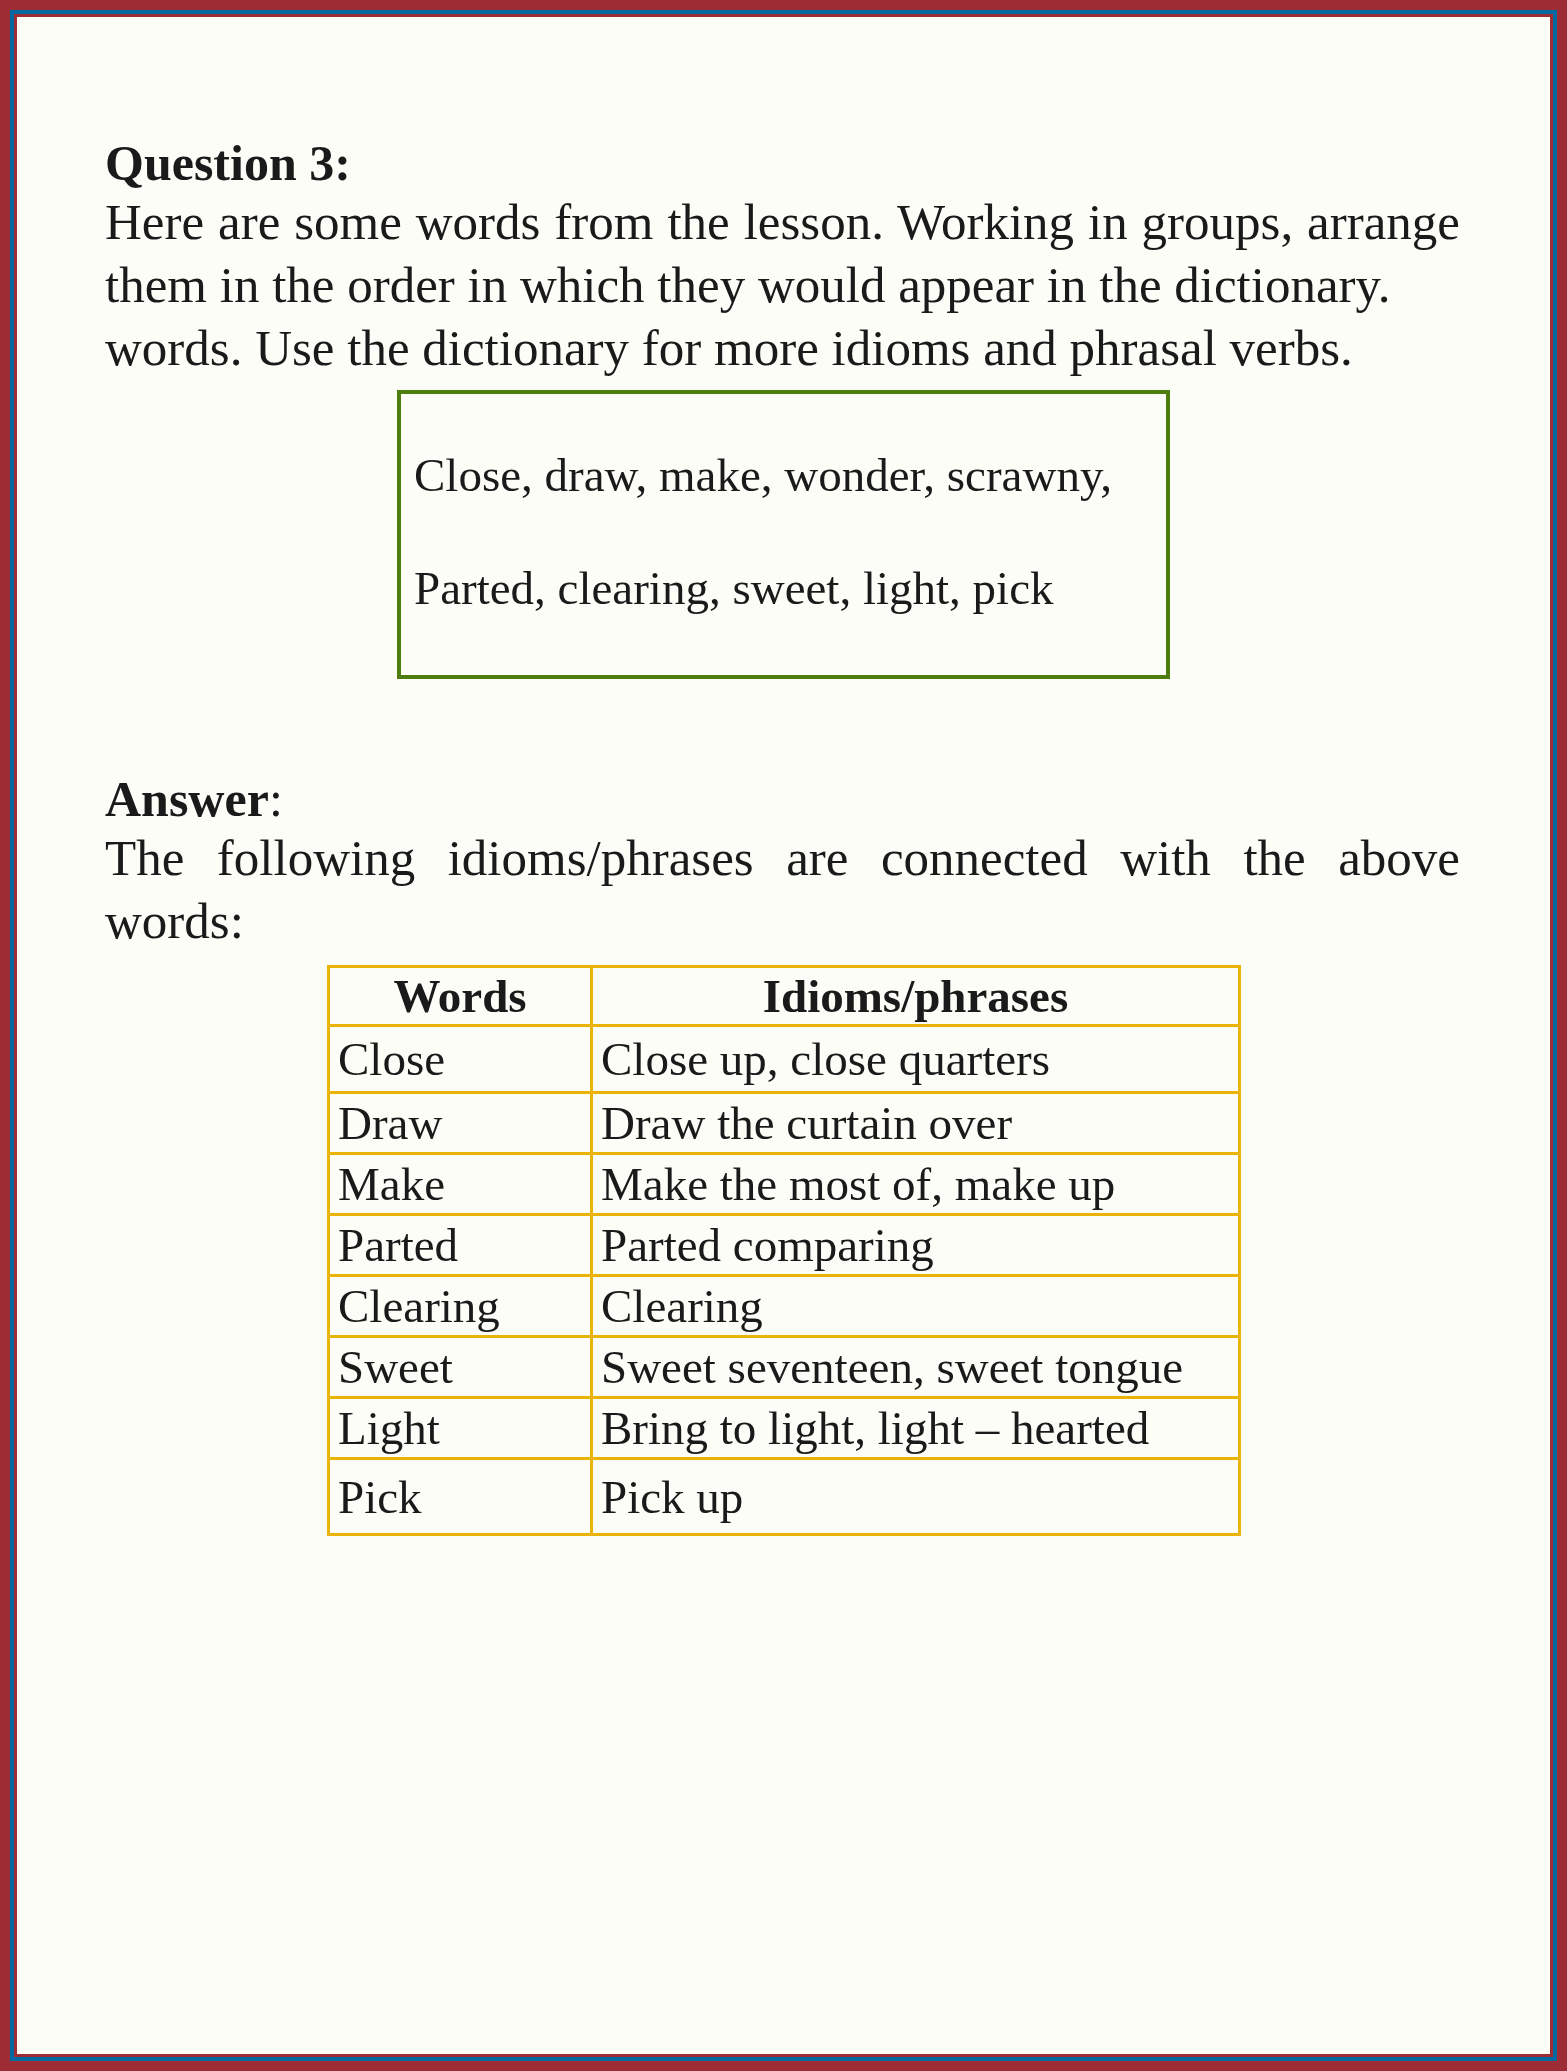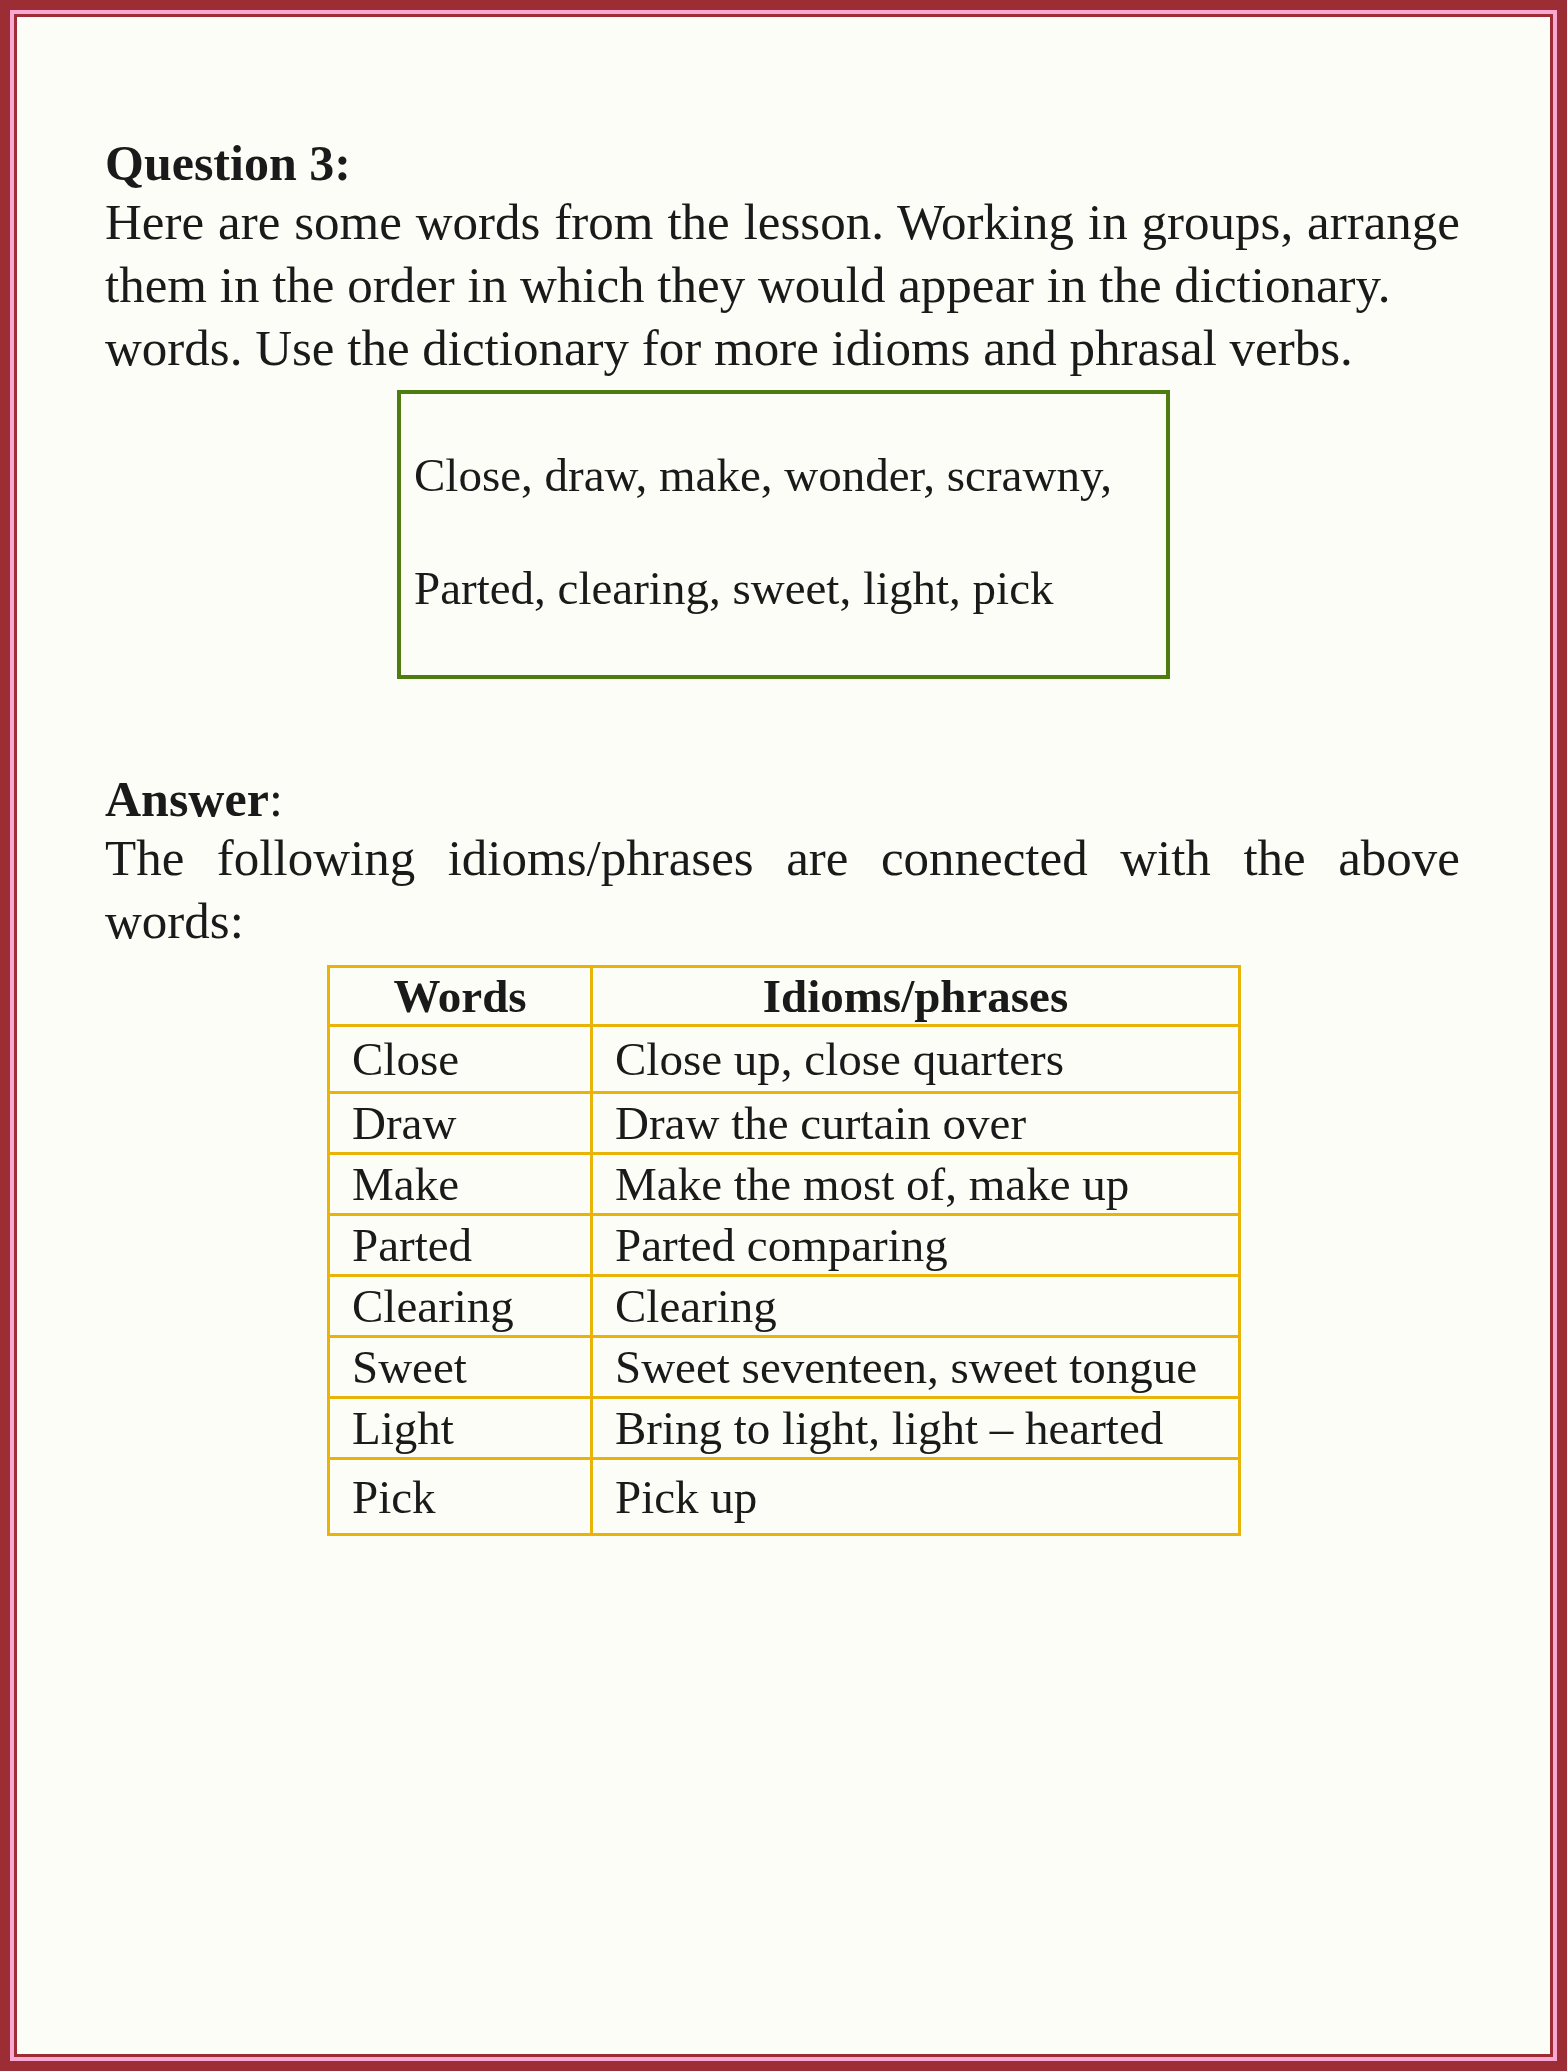--- a/index.html
+++ b/index.html
@@ -13,21 +13,21 @@
     position: relative;
   }
   .frame-outer {
     position: absolute;
     inset: 0;
     padding: 10px;
   }
   .frame-gap {
     width: 100%;
     height: 100%;
-    background: #f9a8d4;
+    background: #0369a1;
     padding: 4px;
   }
   .content {
     width: 100%;
     height: 100%;
     background: #fdfdf8;
     border: 3px solid #9c2d35;
     overflow: hidden;
     position: relative;
   }
@@ -87,21 +87,21 @@
     white-space: nowrap;
   }
   table.idioms th {
     height: 59px;
     font-weight: bold;
     text-align: center;
     padding: 0;
   }
   table.idioms td {
     height: 61px;
-    padding: 0 8px 0 22px;
+    padding: 0 8px 0 8px;
     text-align: left;
     vertical-align: middle;
   }
   table.idioms tbody tr:first-child td { height: 67px; }
   table.idioms tbody tr:last-child td  { height: 76px; }
 </style>
 </head>
 <body>
 
 <div class="frame-outer">

